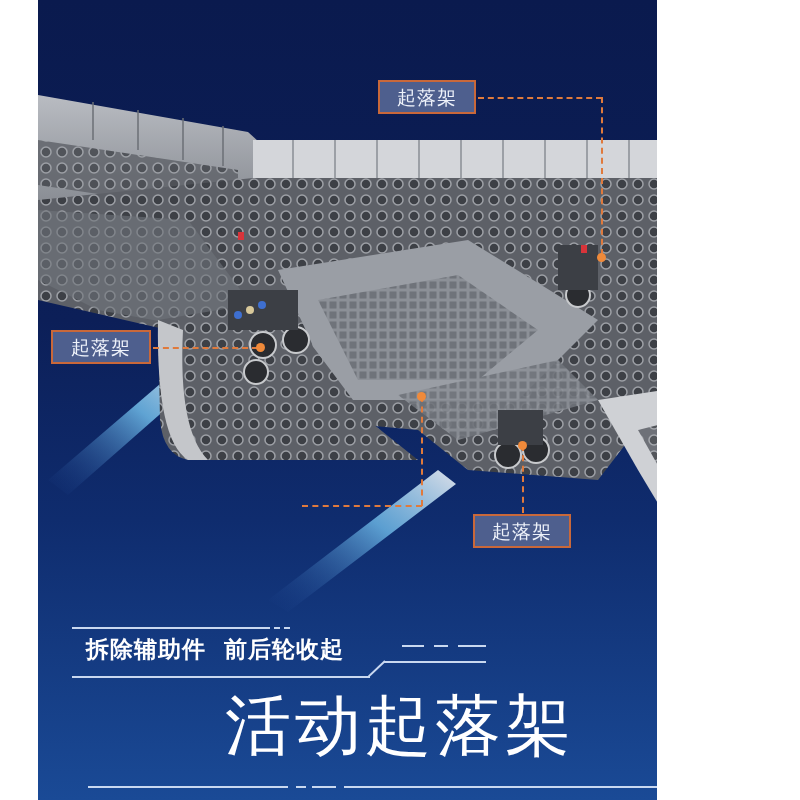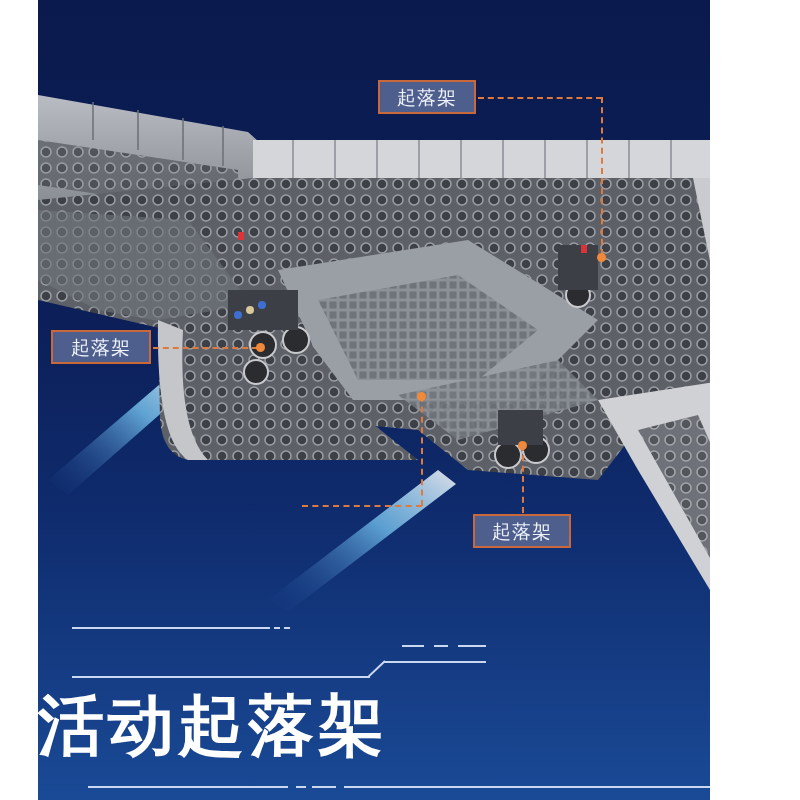--- a/index.html
+++ b/index.html
@@ -1,27 +1,27 @@
 <!DOCTYPE html>
 <html><head>
 <meta charset="utf-8">
 <style>
   html,body{margin:0;padding:0;background:#ffffff;}
   body{width:800px;height:800px;position:relative;overflow:hidden;font-family:"DejaVu Sans","Liberation Sans",sans-serif;}
-  .panel{position:absolute;left:38px;top:0;width:672px;height:800px;overflow:hidden;
+  .panel{position:absolute;left:38px;top:0;width:619px;height:800px;overflow:hidden;
     background:linear-gradient(180deg,#0a1a4e 0%,#0c1f58 40%,#0f2c6e 65%,#1a4a96 100%);}
   .model{position:absolute;left:0;top:0;width:724px;height:620px;}
   .callout{position:absolute;background:#4e5f8e;border:2px solid #c9683a;color:#eef2fa;
     font-size:19px;line-height:30px;text-align:center;box-sizing:border-box;height:34px;letter-spacing:1px;}
   .dash-h{position:absolute;height:0;border-top:2px dashed #e07a3c;}
   .dash-v{position:absolute;width:0;border-left:2px dashed #e07a3c;}
   .dot{position:absolute;width:9px;height:9px;border-radius:50%;background:#f08a3a;}
   .subtitle{position:absolute;left:48px;top:634px;color:#ffffff;font-size:23px;font-weight:bold;letter-spacing:1px;white-space:nowrap;}
   .subtitle span{margin-right:18px;}
-  .title{position:absolute;left:0;width:724px;top:686px;text-align:left;color:#ffffff;font-size:66px;font-weight:bold;letter-spacing:4px;line-height:80px;}
+  .title{position:absolute;left:0;width:724px;top:686px;text-align:center;color:#ffffff;font-size:66px;font-weight:normal;letter-spacing:4px;line-height:80px;}
   .line{position:absolute;height:2px;background:#c9d8f0;}
 </style>
 </head>
 <body>
 
 <div class="panel">
 
   <svg class="model" viewBox="0 0 724 620" xmlns="http://www.w3.org/2000/svg">
     <defs>
       <linearGradient id="jet" x1="0" y1="1" x2="1" y2="0">
@@ -119,20 +119,23 @@
   <div class="dot" style="left:379px;top:392px;"></div>
 
   <div class="callout" style="left:435px;top:514px;width:98px;">起落架</div>
   <div class="dash-v" style="left:484px;top:445px;height:68px;"></div>
   <div class="dot" style="left:480px;top:441px;"></div>
 
   <div class="line" style="left:34px;top:627px;width:198px;"></div>
   <div class="line" style="left:236px;top:627px;width:6px;"></div>
   <div class="line" style="left:246px;top:627px;width:6px;"></div>
 
+  <div class="subtitle">
+    <span>拆除辅助件</span><span>前后轮收起</span>
+  </div>
 
   <div class="line" style="left:364px;top:645px;width:22px;"></div>
   <div class="line" style="left:396px;top:645px;width:14px;"></div>
   <div class="line" style="left:420px;top:645px;width:28px;"></div>
   <div class="line" style="left:346px;top:661px;width:102px;"></div>
   <svg style="position:absolute;left:330px;top:660px;" width="20" height="18">
     <line x1="0" y1="17" x2="17" y2="1" stroke="#c9d8f0" stroke-width="2"></line>
   </svg>
   <div class="line" style="left:34px;top:676px;width:298px;"></div>
 

